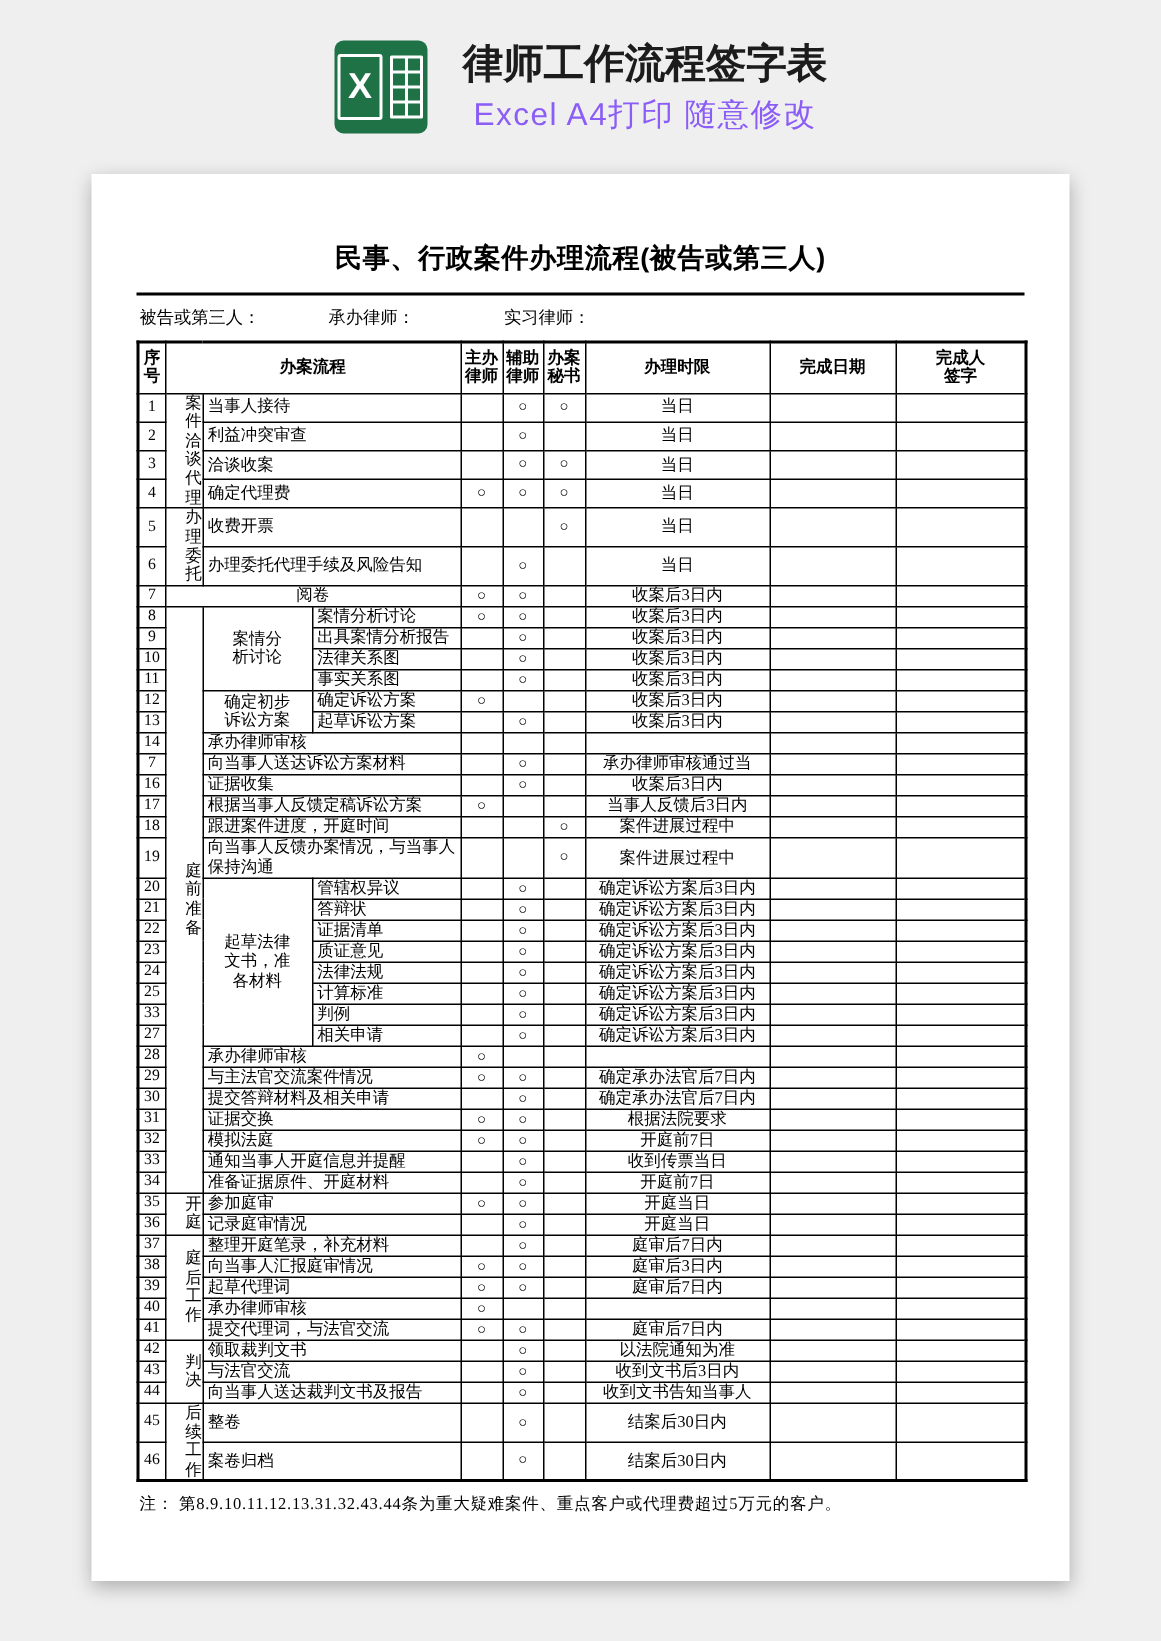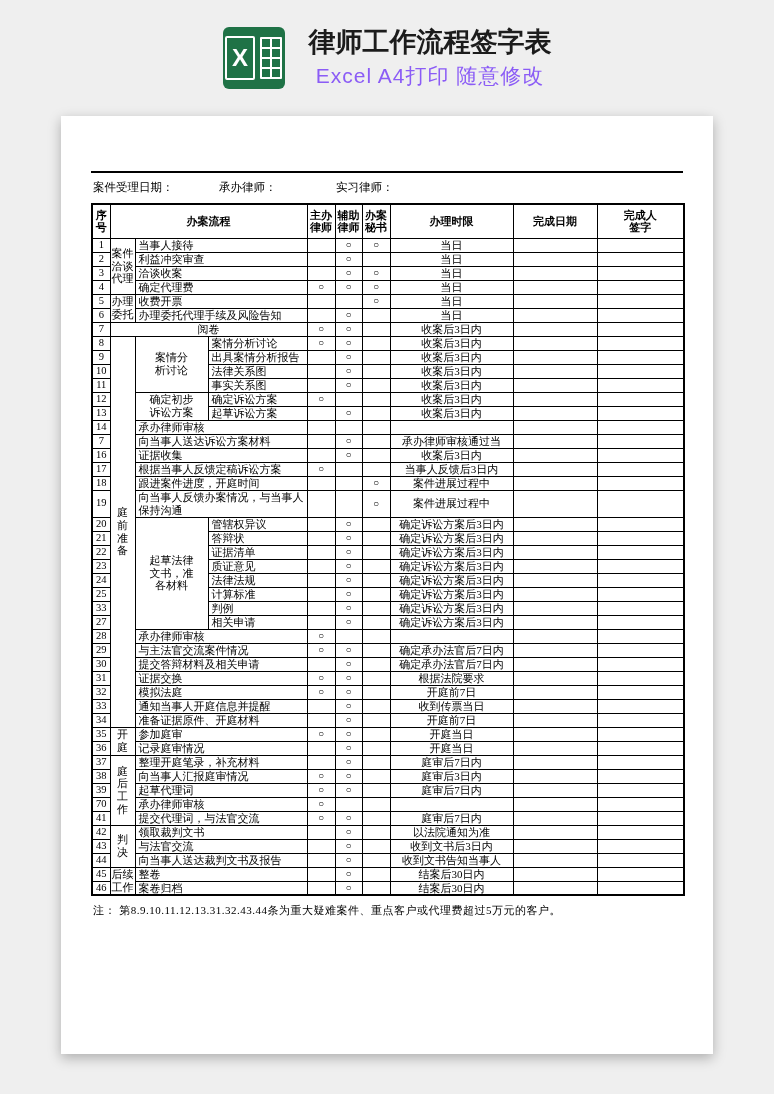--- a/index.html
+++ b/index.html
@@ -36,21 +36,21 @@
   
   table.flow { border-collapse:collapse; width:592px; table-layout:fixed;
     font-size:11px; border:2px solid #000; }
   table.flow th, table.flow td { border:1px solid #000; vertical-align:middle;
     line-height:1.15; overflow:hidden; }
   table.flow th { font-weight:bold; height:34px; text-align:center;
     white-space:pre-line; padding:0; font-size:11px; }
   table.flow tr { height:14px; }
   table.flow tr.tall { height:27px; }
   td.seq { text-align:center; padding:0; font-size:10.5px; }
-  td.grp, td.sub { text-align:center; white-space:pre-line; padding:0 1px; }
+  td.grp, td.sub { text-align:center; white-space:pre-line; padding:0 13px; }
   td.item { text-align:left; padding:0 3px; }
   td.item-c { text-align:center; padding:0 3px; }
   td.mark { text-align:center; padding:0; font-size:10px; }
   td.dl { text-align:center; padding:0 2px; }
   td.fill { padding:0; }
   .note { font-size:11px; margin:7px 0 0 2px; letter-spacing:0.5px; }
 </style>
 </head>
 <body>
 
@@ -70,23 +70,24 @@
           <i></i>
         </span>
     </div>
     <div class="banner-text">
       <span class="banner-title">律师工作流程签字表</span>
       <span class="banner-sub">Excel A4打印 随意修改</span>
     </div>
   </div>
 
   <div class="page">
+    <div class="doc-title">民事、行政案件办理流程(被告或第三人)</div>
     <hr class="rule">
     <div class="fields">
-      <span class="f1">案件受理日期：</span>
+      <span class="f1">被告或第三人：</span>
       <span class="f2">承办律师：</span>
       <span class="f3">实习律师：</span>
     </div>
 
     <table class="flow">
       <colgroup>
         <col style="width:18px">
           <col style="width:25px">
           <col style="width:73px">
           <col style="width:99px">
@@ -521,21 +522,21 @@
             <td class="seq">39</td>
             <td class="item" colspan="2">起草代理词</td>
             <td class="mark">○</td>
             <td class="mark">○</td>
             <td class="mark"></td>
             <td class="dl">庭审后7日内</td>
             <td class="fill"></td>
             <td class="fill"></td>
           </tr>
           <tr>
-            <td class="seq">70</td>
+            <td class="seq">40</td>
             <td class="item" colspan="2">承办律师审核</td>
             <td class="mark">○</td>
             <td class="mark"></td>
             <td class="mark"></td>
             <td class="dl"></td>
             <td class="fill"></td>
             <td class="fill"></td>
           </tr>
           <tr>
             <td class="seq">41</td>

